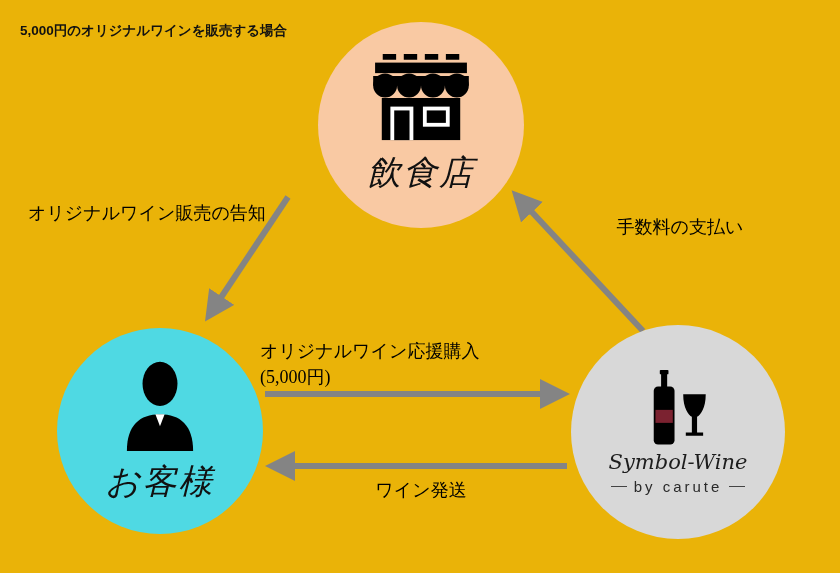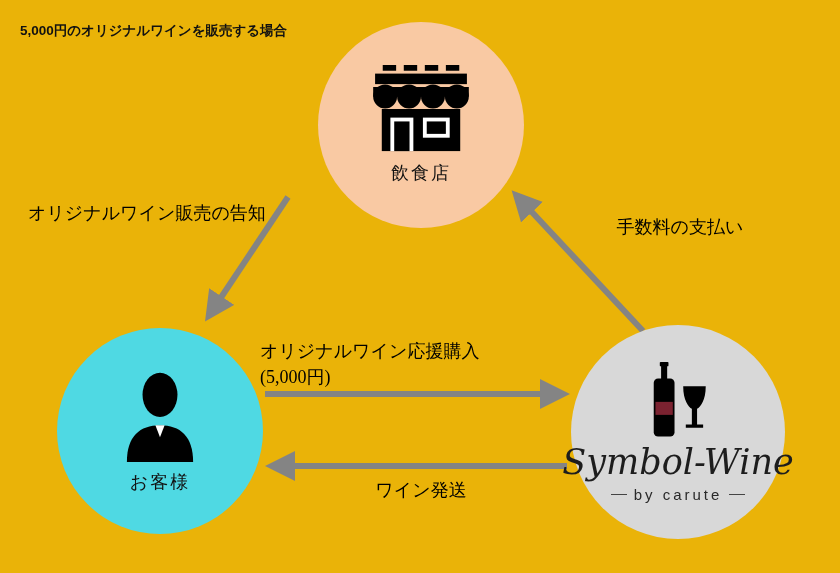--- a/index.html
+++ b/index.html
@@ -18,26 +18,26 @@
   }
   .arrow-layer{position:absolute;left:0;top:0;width:840px;height:573px;pointer-events:none;}
   .circle{
     position:absolute;border-radius:50%;
     display:flex;flex-direction:column;align-items:center;justify-content:center;
   }
   .circle-restaurant{left:318px;top:22px;width:206px;height:206px;}
   .circle-customer{left:57px;top:328px;width:206px;height:206px;}
   .circle-symbolwine{left:571px;top:325px;width:214px;height:214px;}
   .node-label{
-    font-size:18px;letter-spacing:2px;color:#111;margin-top:8px;
+    font-size:34px;letter-spacing:2px;color:#111;margin-top:8px;font-style:italic;
   }
   .customer .node-label{margin-top:6px;}
   .brand{
     font-family:"DejaVu Serif","Liberation Serif",serif;
-    font-style:italic;font-size:35px;color:#1d1d1d;
+    font-style:italic;font-size:21px;color:#1d1d1d;
     margin-top:2px;white-space:nowrap;
   }
   .byline{
     display:flex;align-items:center;
     font-family:"Liberation Sans","DejaVu Sans",sans-serif;
     font-size:15px;letter-spacing:3px;color:#2a2a2a;margin-top:4px;
   }
   .byline::before,.byline::after{
     content:"";width:16px;height:1px;background:#444;margin:0 7px;
   }

